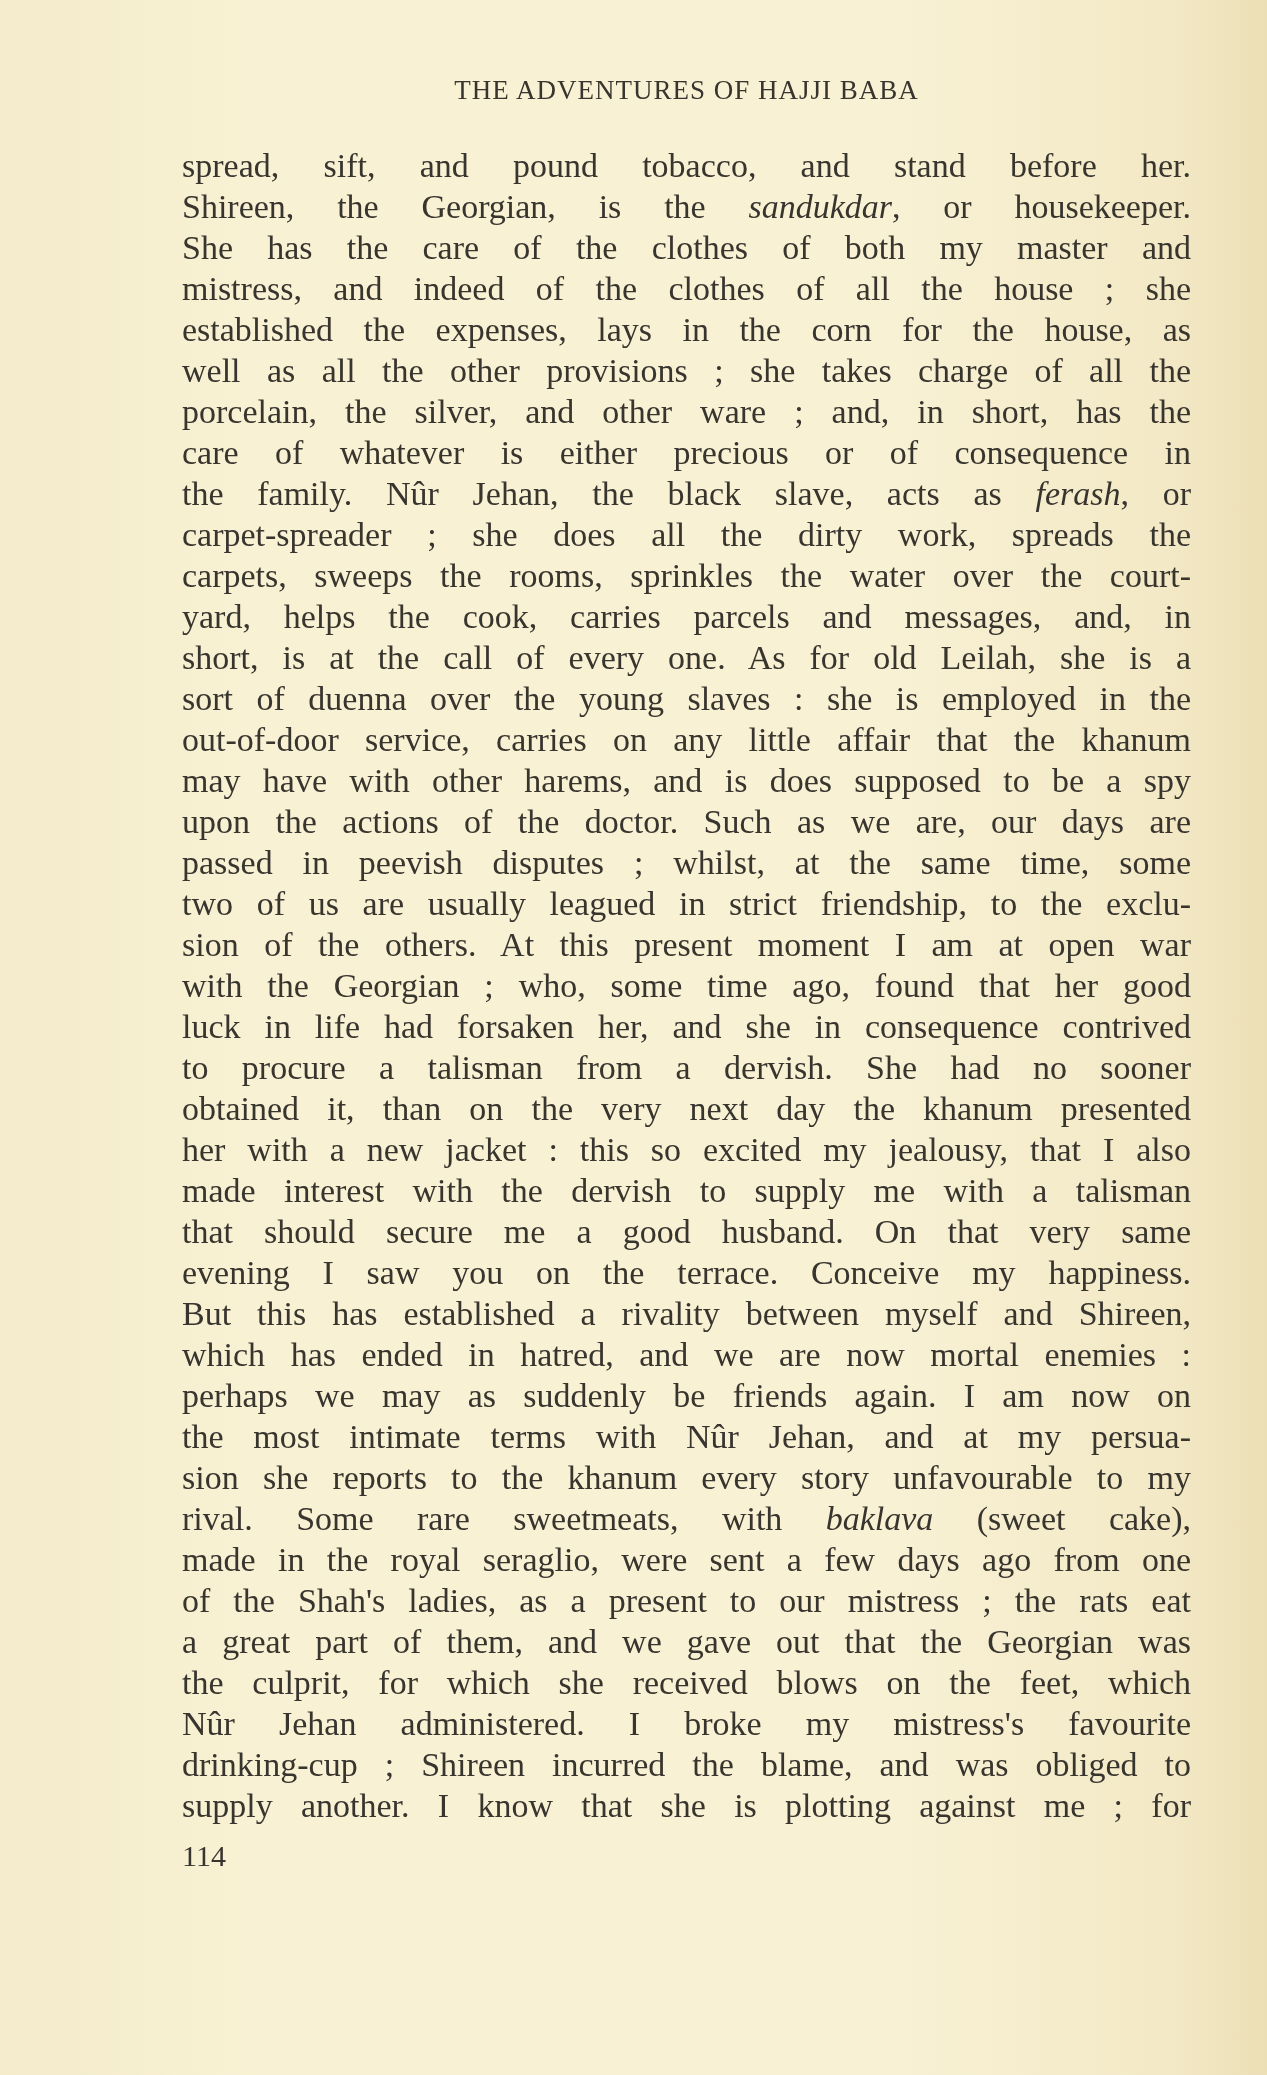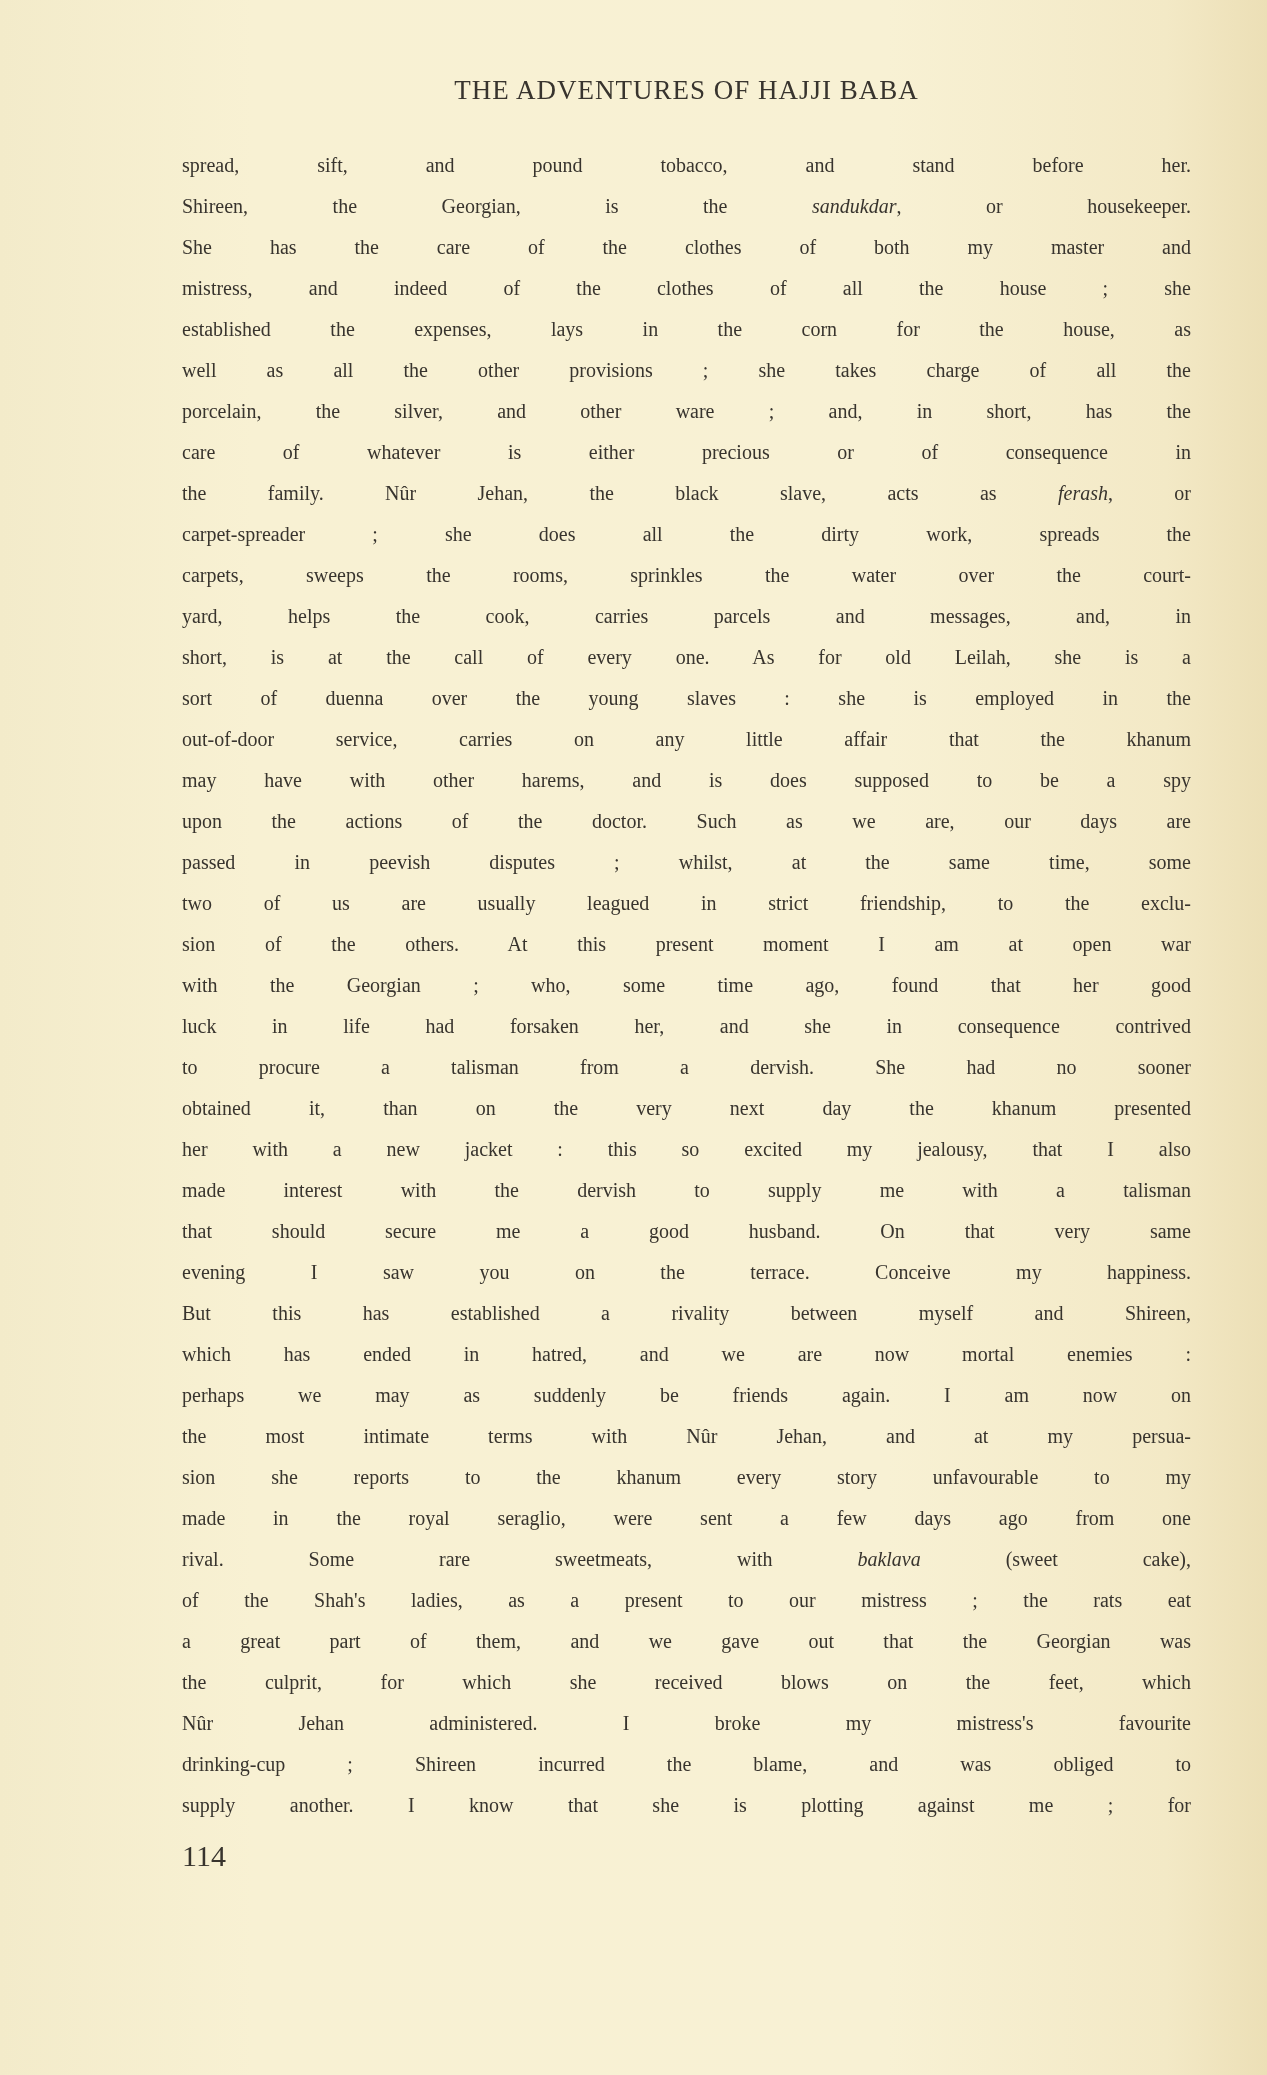--- a/index.html
+++ b/index.html
@@ -11,21 +11,21 @@
     color: #38342e;
   }
   .header {
     position: absolute; top: 70px; left: 182px; width: 1009px;
     text-align: center; font-size: 27px; letter-spacing: 1px; line-height: 40px;
   }
   .body-text {
     position: absolute; top: 145px; left: 182px; width: 1009px;
   }
   .line {
-    display: block; height: 41px; line-height: 41px; font-size: 20px;
+    display: block; height: 41px; line-height: 41px; font-size: 34px;
     text-align: justify; text-align-last: justify; white-space: nowrap;
     word-spacing: 0;
   }
   em { }
   .page-number {
     position: absolute; top: 1836px; left: 182px; width: 1009px;
     text-align: left; font-size: 30px; line-height: 40px;
   }
 </style>
 </head>
@@ -60,22 +60,22 @@
     <div class="line inner">obtained it, than on the very next day the khanum presented</div>
     <div class="line inner">her with a new jacket : this so excited my jealousy, that I also</div>
     <div class="line inner">made interest with the dervish to supply me with a talisman</div>
     <div class="line inner">that should secure me a good husband. On that very same</div>
     <div class="line inner">evening I saw you on the terrace. Conceive my happiness.</div>
     <div class="line inner">But this has established a rivality between myself and Shireen,</div>
     <div class="line inner">which has ended in hatred, and we are now mortal enemies :</div>
     <div class="line inner">perhaps we may as suddenly be friends again. I am now on</div>
     <div class="line inner">the most intimate terms with Nûr Jehan, and at my persua-</div>
     <div class="line inner">sion she reports to the khanum every story unfavourable to my</div>
+    <div class="line inner">rival. Some rare sweetmeats, with <em>baklava</em> (sweet cake),</div>
     <div class="line inner">made in the royal seraglio, were sent a few days ago from one</div>
-    <div class="line inner">rival. Some rare sweetmeats, with <em>baklava</em> (sweet cake),</div>
     <div class="line inner">of the Shah's ladies, as a present to our mistress ; the rats eat</div>
     <div class="line inner">a great part of them, and we gave out that the Georgian was</div>
     <div class="line inner">the culprit, for which she received blows on the feet, which</div>
     <div class="line inner">Nûr Jehan administered. I broke my mistress's favourite</div>
     <div class="line inner">drinking-cup ; Shireen incurred the blame, and was obliged to</div>
     <div class="line inner">supply another. I know that she is plotting against me ; for</div>
   </div>
 
 <div class="page-number">114</div>
 

